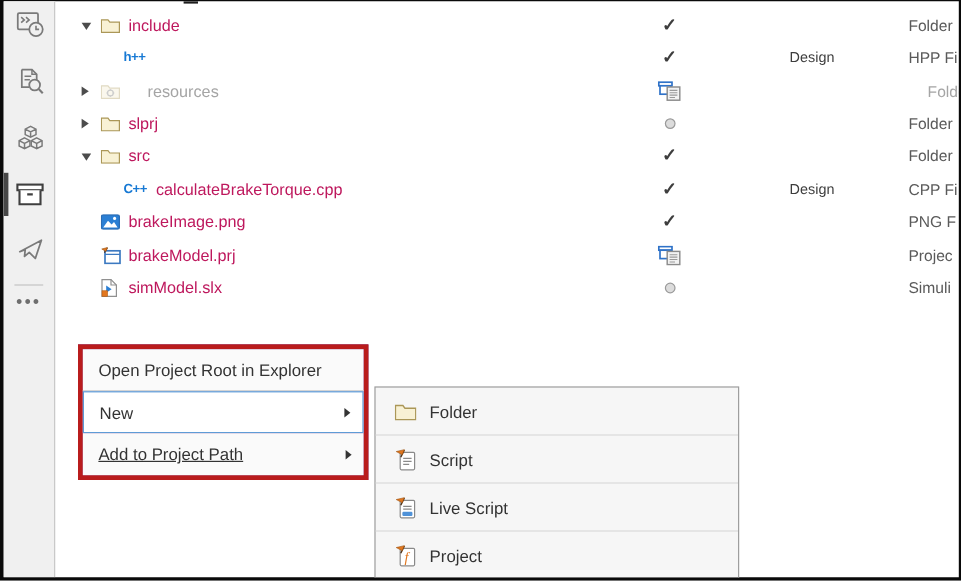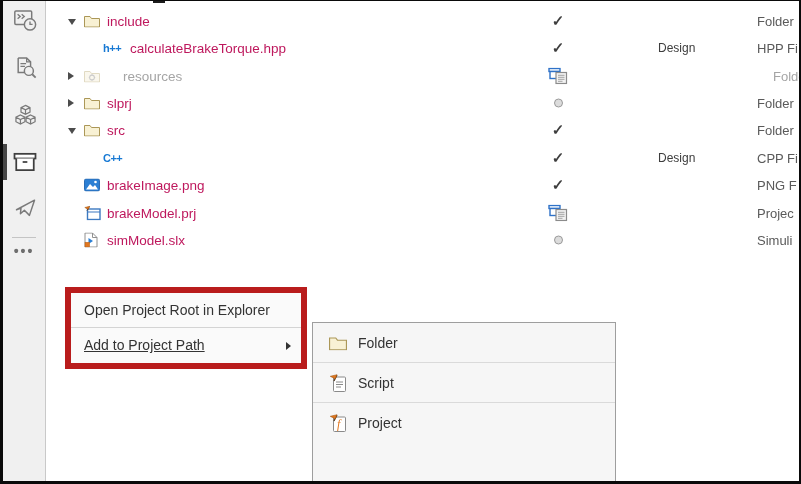--- a/index.html
+++ b/index.html
@@ -43,21 +43,21 @@
   .dim{color:#a5a5a5 !important;margin-left:16px;}
   .status{position:absolute;left:499px;width:26px;top:50%;transform:translateY(-50%);display:flex;justify-content:center;align-items:center;}
   .check-glyph::before{content:"\2713";font-size:15px;font-weight:600;color:#3e3e3e;}
   .circle-glyph{width:9px;height:9px;border-radius:50%;background:#dcdcdc;border:1.5px solid #9a9a9a;box-sizing:border-box;}
   .design{position:absolute;left:612px;top:50%;transform:translateY(-50%);font-size:12px;color:#3d3d3d;}
   .ftype{position:absolute;left:711px;width:44px;top:50%;transform:translateY(-50%);font-size:13px;color:#5a5a5a;white-space:nowrap;overflow:hidden;}
   .cut-mark{position:absolute;left:150px;top:0;width:12px;height:2px;background:#1d1d1d;}
   
   .ctx-menu{
     position:absolute;left:62px;top:286px;width:242px;
-    background:#701a75;border:6px solid #b91c1c;box-sizing:border-box;
+    background:#701a75;border:4px solid #b91c1c;box-sizing:border-box;
   }
   .ctx-item{
     position:relative;height:35px;line-height:34px;box-sizing:border-box;
     border-bottom:1px solid #d4d4d4;font-size:14px;color:#333333;
     padding-left:13px;cursor:pointer;background:#fafafa;
   }
   .ctx-item:last-child{border-bottom:none;text-decoration:underline;}
   .ctx-item.hl{background:#ffffff;border:1px solid #5e9cd6;}
   .sub-arrow{
     position:absolute;right:10px;top:50%;margin-top:-4px;width:0;height:0;
@@ -137,21 +137,20 @@
         <span class="check-glyph"></span>
       </span>
     <span class="design"></span>
     <span class="ftype">Folder</span>
   </div>
 
   <div class="row" style="top:33px">
     <span class="ticon lv1">
       <span class="lang-icon">h++</span>
     </span>
-    <span class="fname lv1">calculateBrakeTorque.hpp</span>
     <span class="status">
         <span class="check-glyph"></span>
       </span>
     <span class="design">Design</span>
     <span class="ftype">HPP Fi</span>
   </div>
 
   <div class="row" style="top:61px">
     <span class="arrow right"></span>
     <span class="ticon lv0" style="opacity:.55">
@@ -201,20 +200,21 @@
         <span class="check-glyph"></span>
       </span>
     <span class="design"></span>
     <span class="ftype">Folder</span>
   </div>
 
   <div class="row" style="top:143px">
     <span class="ticon lv1">
       <span class="lang-icon">C++</span>
     </span>
+    <span class="fname lv1">calculateBrakeTorque.cpp</span>
     <span class="status">
         <span class="check-glyph"></span>
       </span>
     <span class="design">Design</span>
     <span class="ftype">CPP Fi</span>
   </div>
 
   <div class="row" style="top:170px">
     <span class="ticon lv0">
       <svg width="16" height="13" viewBox="0 0 16 13">
@@ -266,20 +266,24 @@
         <path d="M10 7.8 H16.5 M10 9.8 H16.5 M10 11.8 H16.5 M10 13.8 H14.5" stroke="#9a9a9a" stroke-width="0.9"></path>
       </svg>
     </span>
     <span class="design"></span>
     <span class="ftype">Projec</span>
   </div>
 
   <div class="ctx-menu">
     <div class="ctx-item">
       <span>Open Project Root in Explorer</span>
+    </div>
+    <div class="ctx-item hl">
+      <span>New</span>
+      <span class="sub-arrow"></span>
     </div>
     <div class="ctx-item">
       <span>Add to Project Path</span>
       <span class="sub-arrow"></span>
     </div>
   </div>
 
   <div class="sub-menu">
     <div class="sub-item">
       <span class="sicon">
@@ -297,20 +301,32 @@
           <line x1="8" y1="1.5" x2="5" y2="7.5" stroke="#4a3018" stroke-width="1.1"></line>
           <polygon points="8,1.2 1.2,2.8 6.2,5.4" fill="#e2771f" stroke="#9a5210" stroke-width="0.5"></polygon>
         </svg>
       </span>
       <span class="slabel">Script</span>
     </div>
     <div class="sub-item">
       <span class="sicon">
         <svg width="18" height="19" viewBox="0 0 18 19">
           <rect x="4.5" y="3.5" width="12" height="14.5" rx="1" fill="#ffffff" stroke="#8a8a8a"></rect>
+          <path d="M7 8.5 H14 M7 10.8 H14" stroke="#8a8a8a" stroke-width="1"></path>
+          <rect x="6.3" y="13" width="8.4" height="3.4" rx="1" fill="#4f92d8"></rect>
+          <line x1="8" y1="1.5" x2="5" y2="7.5" stroke="#4a3018" stroke-width="1.1"></line>
+          <polygon points="8,1.2 1.2,2.8 6.2,5.4" fill="#e2771f" stroke="#9a5210" stroke-width="0.5"></polygon>
+        </svg>
+      </span>
+      <span class="slabel">Live Script</span>
+    </div>
+    <div class="sub-item">
+      <span class="sicon">
+        <svg width="18" height="19" viewBox="0 0 18 19">
+          <rect x="4.5" y="3.5" width="12" height="14.5" rx="1" fill="#ffffff" stroke="#8a8a8a"></rect>
           <text x="8" y="14.5" font-family="Liberation Serif, serif" font-style="italic" font-size="12" fill="#e2771f">f</text>
           <line x1="8" y1="1.5" x2="5" y2="7.5" stroke="#4a3018" stroke-width="1.1"></line>
           <polygon points="8,1.2 1.2,2.8 6.2,5.4" fill="#e2771f" stroke="#9a5210" stroke-width="0.5"></polygon>
         </svg>
       </span>
       <span class="slabel">Project</span>
     </div>
   </div>
 
 </div>

